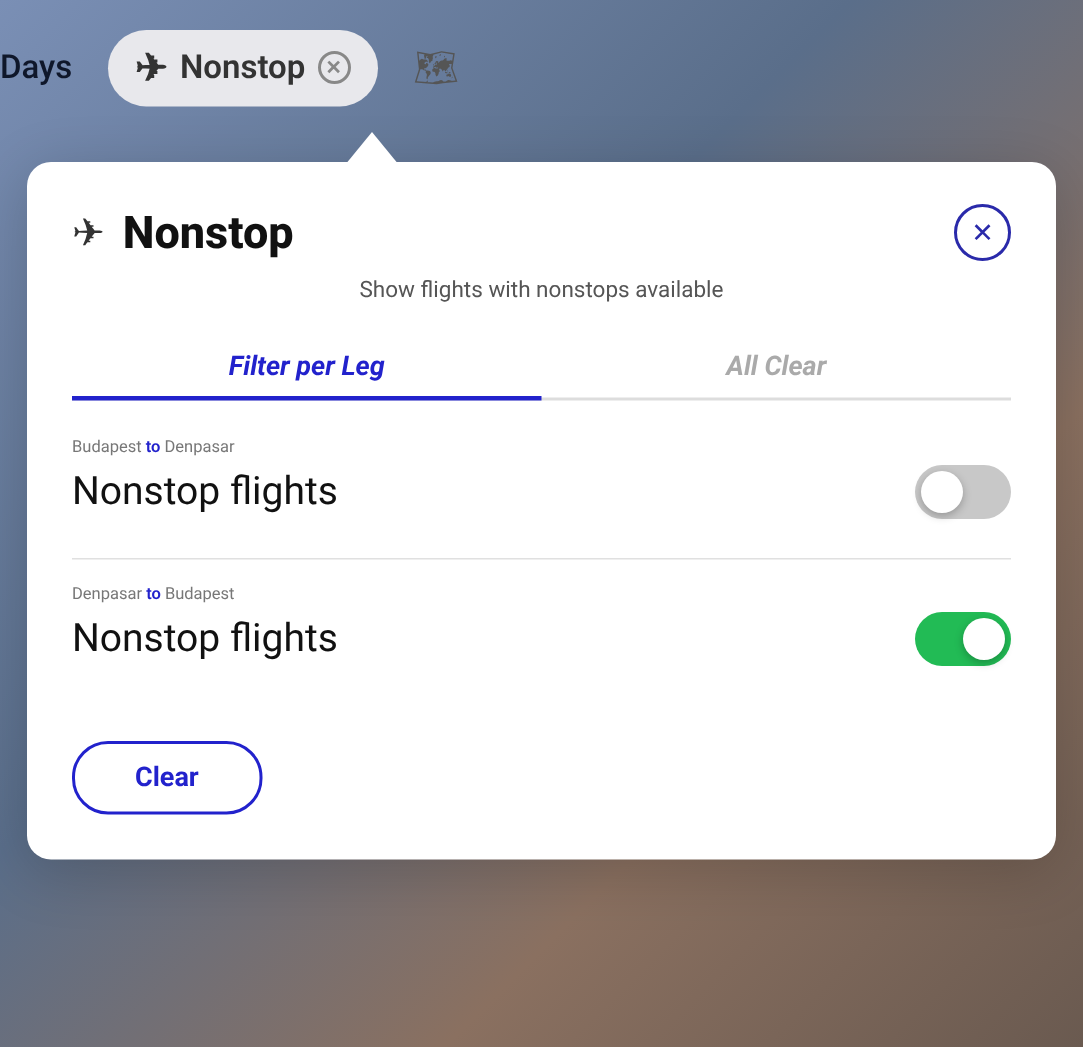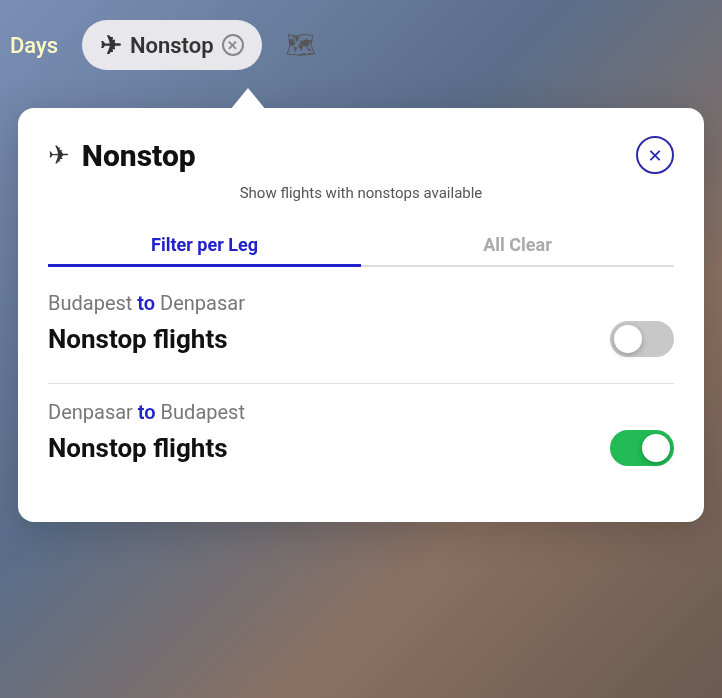--- a/index.html
+++ b/index.html
@@ -39,23 +39,23 @@
       gap: 6px;
       padding: 10px 24px;
       font-size: 20px;
       color: #555;
       cursor: pointer;
       white-space: nowrap;
       font-weight: 500;
     }
 
     .nav-item-days {
-      color: #fef9c3;
+      color: #0f172a;
       font-size: 22px;
-      padding-left: 10px;
+      padding-left: 0;
     }
 
     .nav-item-nonstop {
       background: #e8e8ec;
       border-radius: 30px;
       padding: 10px 18px;
       color: #333;
       font-size: 22px;
       font-weight: 600;
       display: flex;
@@ -159,20 +159,21 @@
 
     .tab {
       flex: 1;
       text-align: center;
       padding: 10px 0;
       font-size: 18px;
       font-weight: 700;
       cursor: pointer;
       color: #aaa;
       position: relative;
+      font-style: italic;
     }
 
     .tab.active {
       color: #2222cc;
     }
 
     .tab.active::after {
       content: '';
       position: absolute;
       bottom: -2px;
@@ -181,40 +182,40 @@
       height: 3px;
       background: #2222cc;
     }
 
     
     .leg-section {
       margin-bottom: 10px;
     }
 
     .leg-route {
-      font-size: 20px;
+      font-size: 11px;
       color: #777;
       margin-bottom: 6px;
     }
 
     .leg-route .to-word {
       color: #2222cc;
       font-weight: 600;
     }
 
     .leg-row {
       display: flex;
       align-items: center;
       justify-content: space-between;
       padding-bottom: 16px;
     }
 
     .leg-label {
       font-size: 26px;
-      font-weight: 700;
+      font-weight: 400;
       color: #111;
     }
 
     .divider {
       height: 1px;
       background: #e0e0e0;
       margin: 4px 0 16px 0;
     }
 
     
@@ -348,13 +349,14 @@
     </div>
     <div class="leg-row">
       <span class="leg-label">Nonstop flights</span>
       <div class="toggle on">
         <div class="toggle-knob"></div>
       </div>
     </div>
   </div>
 
   
+  <div class="clear-btn">Clear</div>
 </div>
 
 </body></html>

